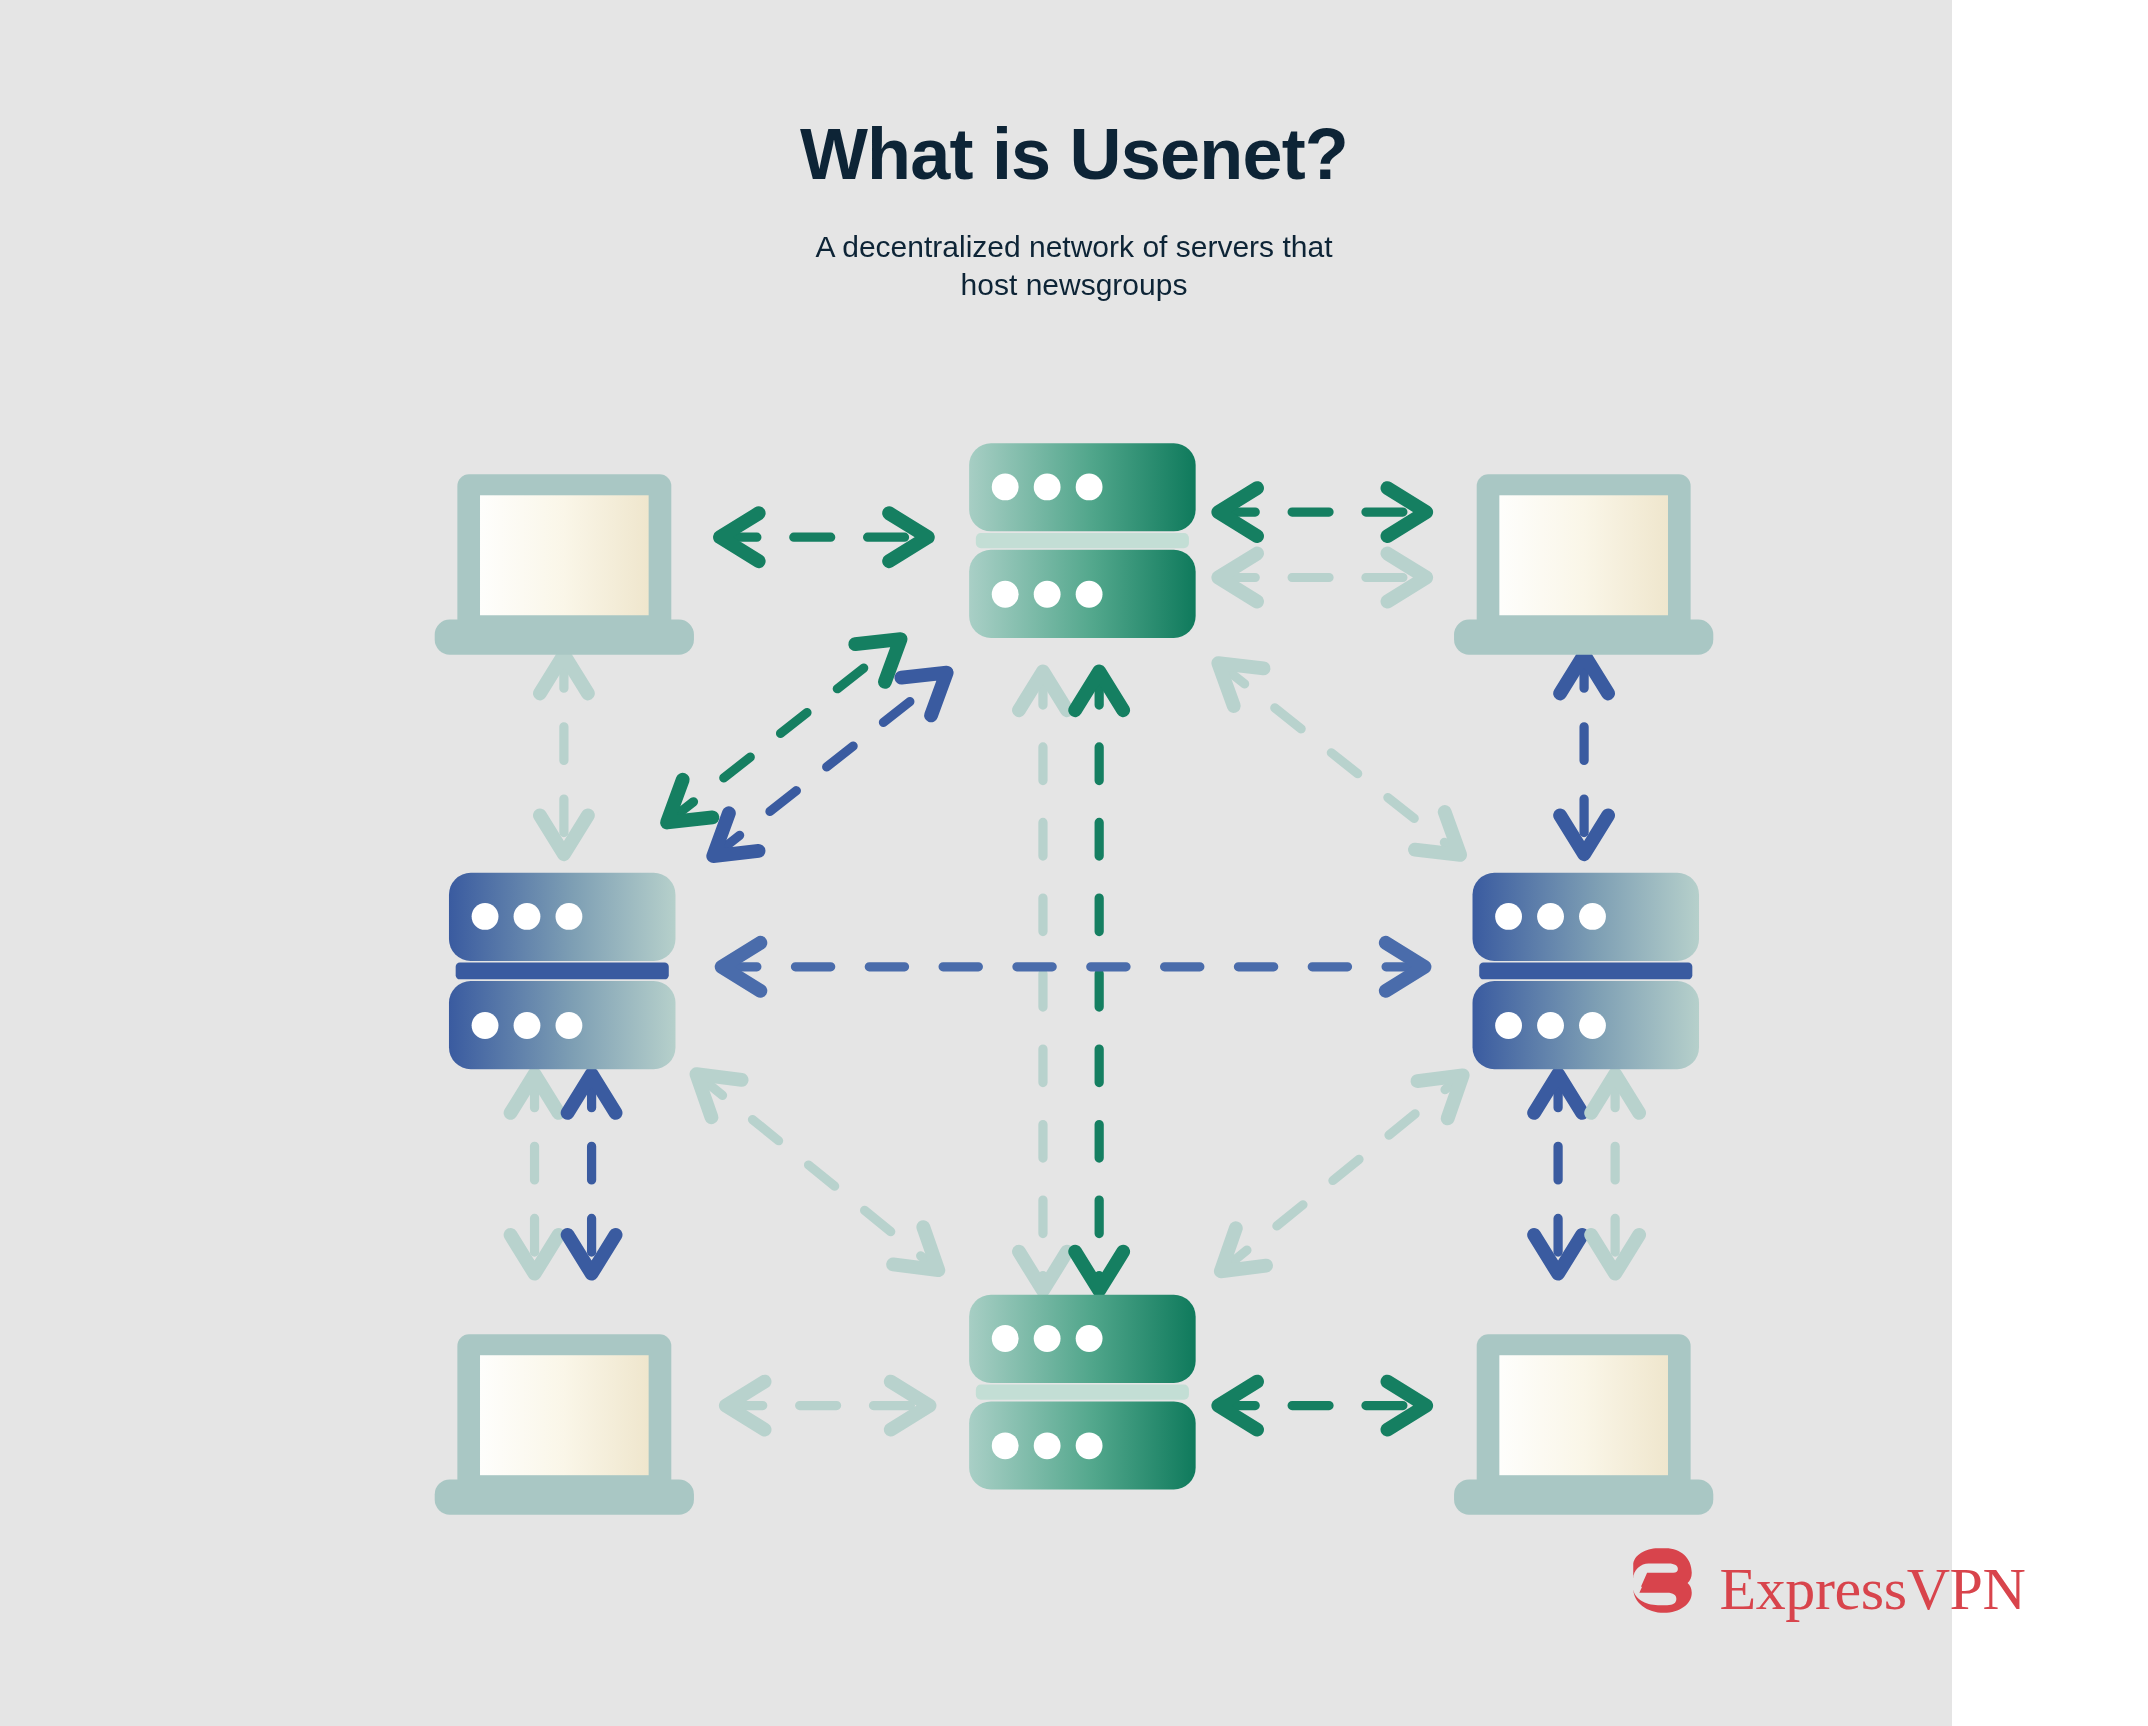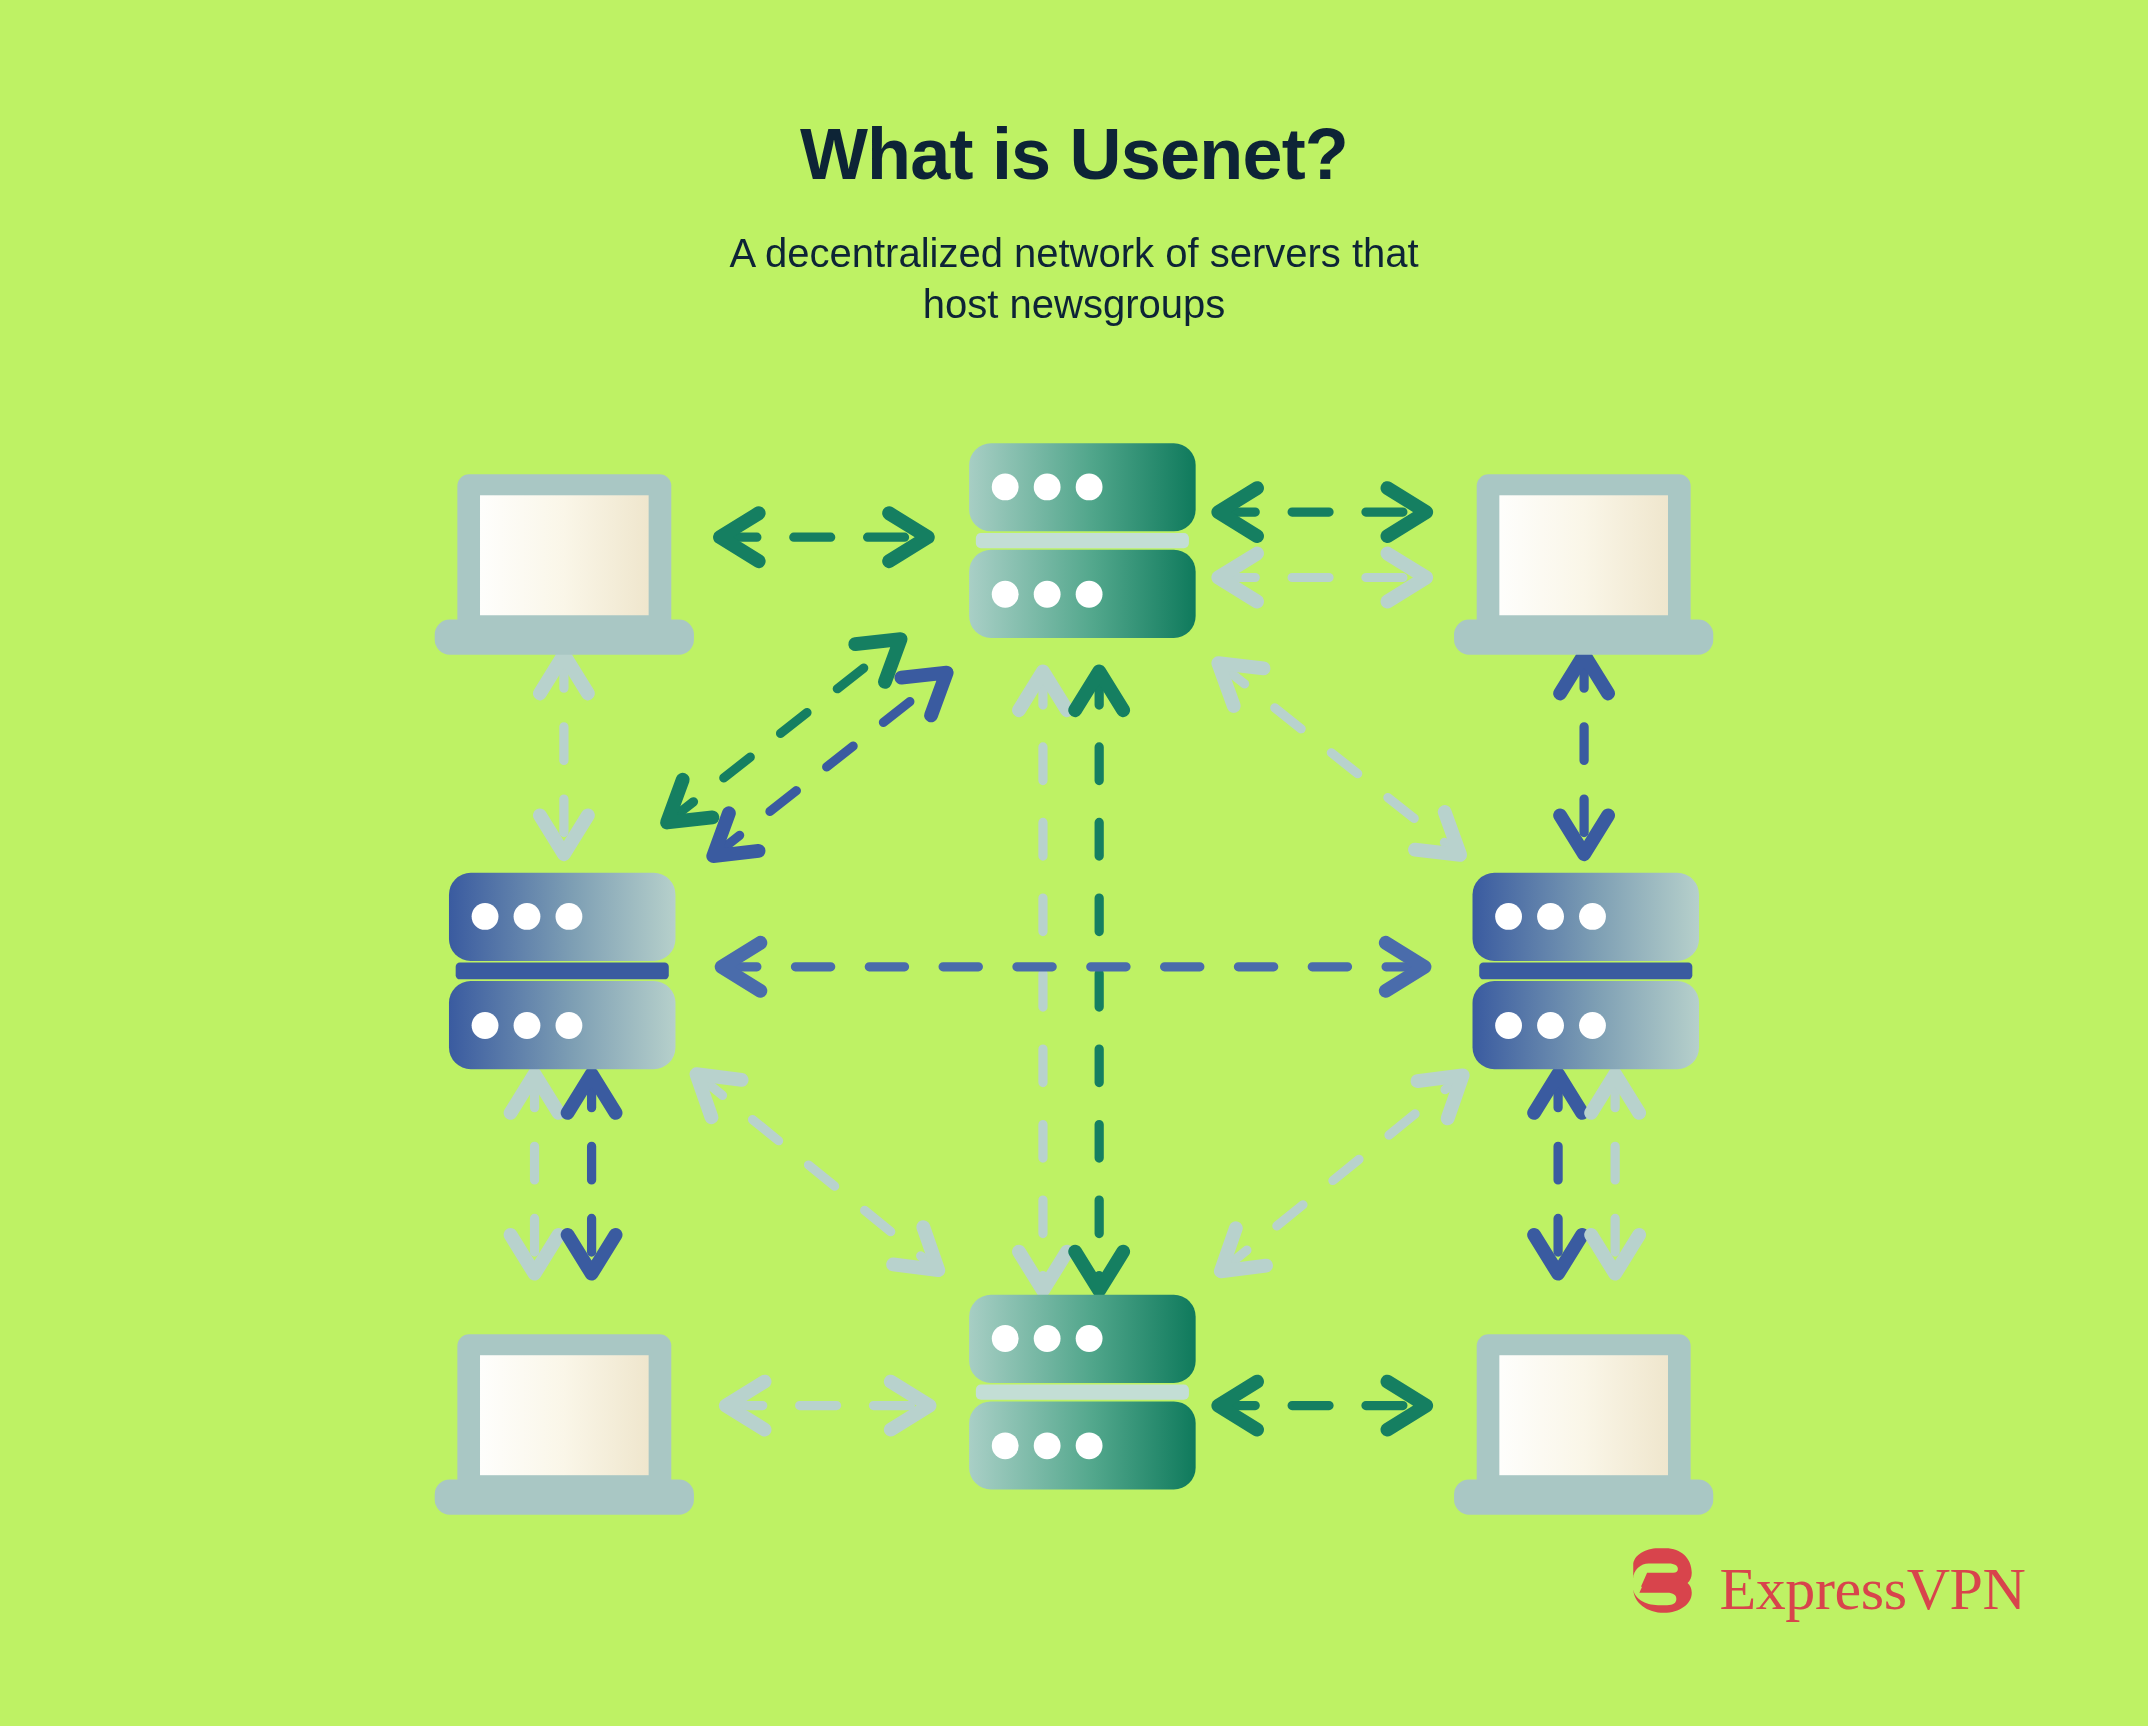--- a/index.html
+++ b/index.html
@@ -1,20 +1,20 @@
 <!DOCTYPE html>
 <html style="font-size:13.4px"><head>
 <meta charset="utf-8">
 <style>
   html,body{margin:0;padding:0;background:#ffffff;}
   body{width:2148px;height:1726px;font-family:"Liberation Sans",sans-serif;overflow:hidden;}
-  .page{position:relative;width:2148px;height:1726px;background:#bef264;}
+  .page{position:relative;width:1952px;height:1726px;background:#e5e5e5;}
   .header{position:absolute;top:0;left:0;width:2148px;text-align:center;}
   .title{margin:0;padding-top:117px;font-size:72px;font-weight:700;color:#0d2436;letter-spacing:-0.8px;line-height:1.05;}
-  .subtitle{margin:0;padding-top:35px;font-size:40px;font-weight:400;color:#0d2436;line-height:1.28;}
+  .subtitle{margin:0;padding-top:35px;font-size:30px;font-weight:400;color:#0d2436;line-height:1.28;}
   .diagram{position:absolute;top:403px;left:0;width:2148px;height:1141px;}
   .logo{position:absolute;left:1624px;top:1542px;display:flex;align-items:flex-end;gap:18.5px;}
   .logo-mark{width:77px;height:77px;flex:none;}
   .logo-text{font-family:"Liberation Serif",serif;font-size:60px;color:#d8444c;letter-spacing:-0.4px;line-height:1;white-space:nowrap;}
   svg{display:block;}
 </style>
 </head>
 <body>
 
 <div class="page">

